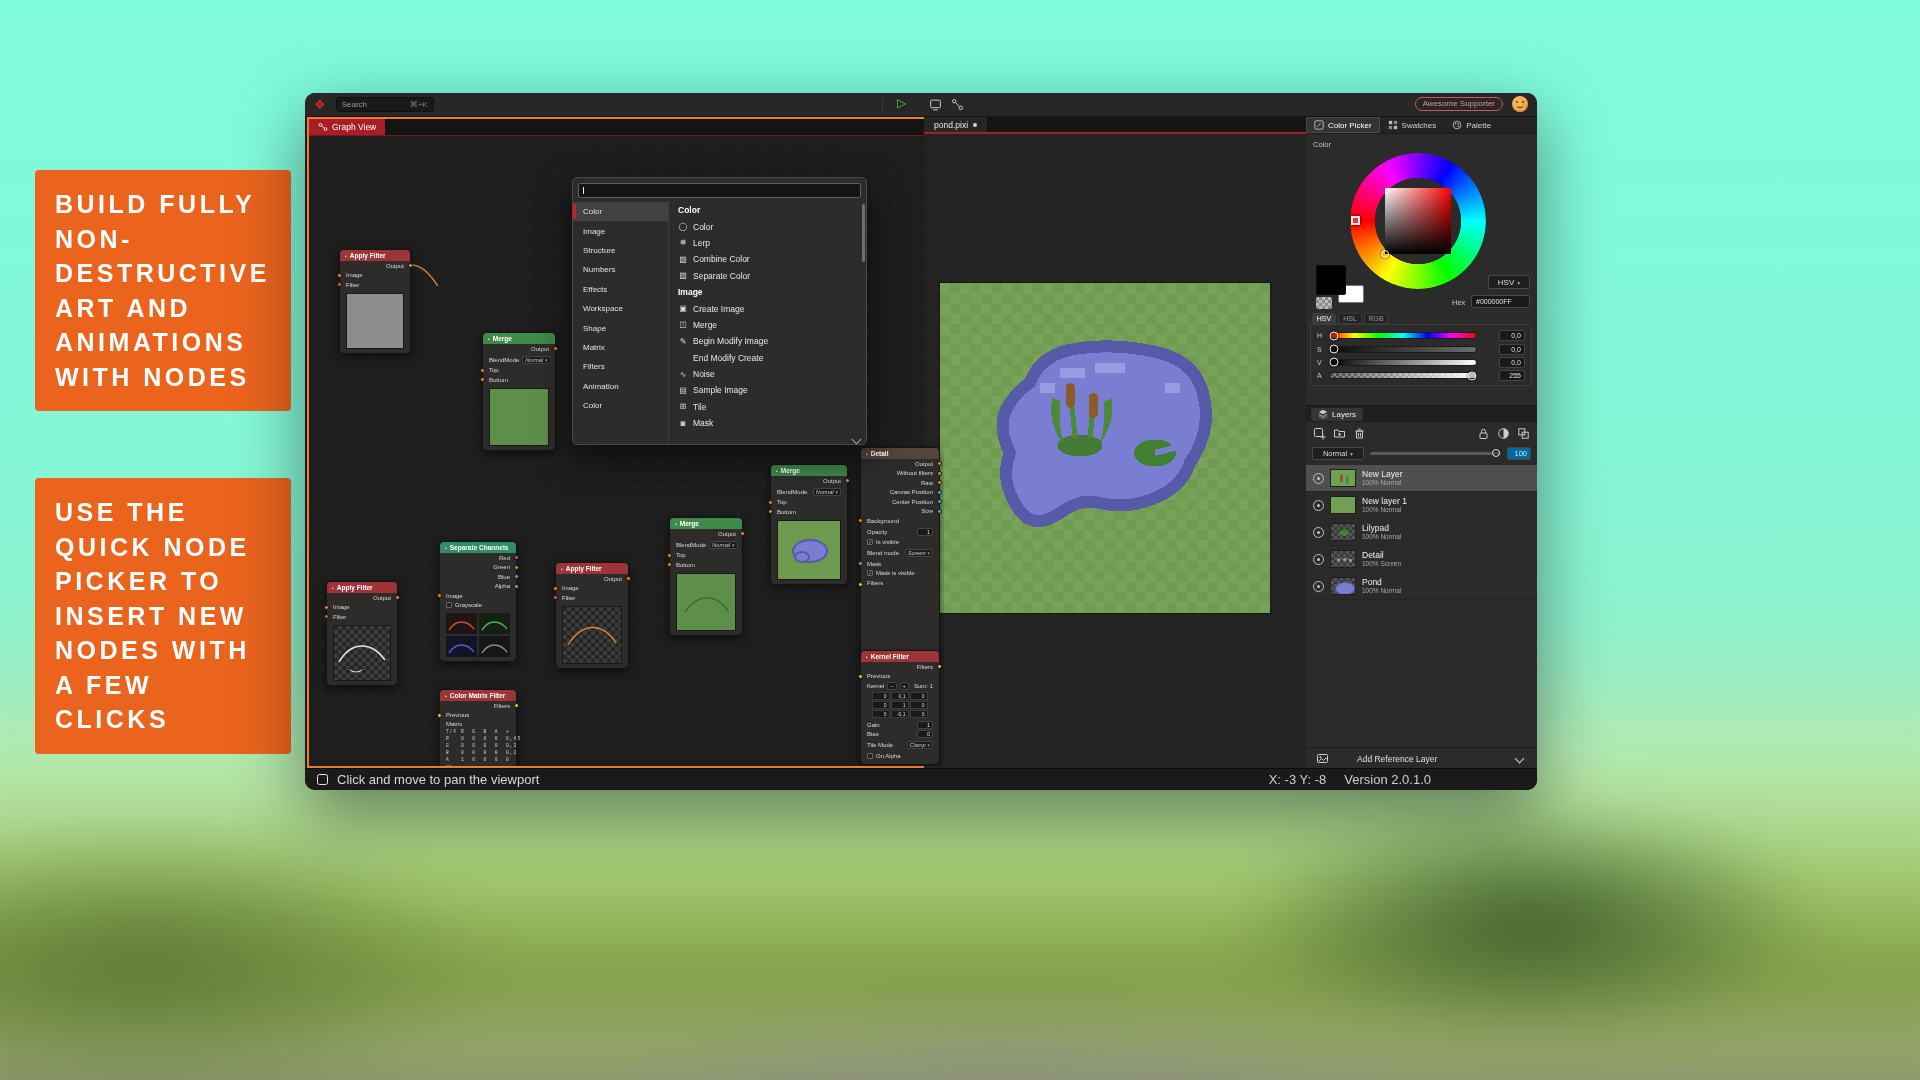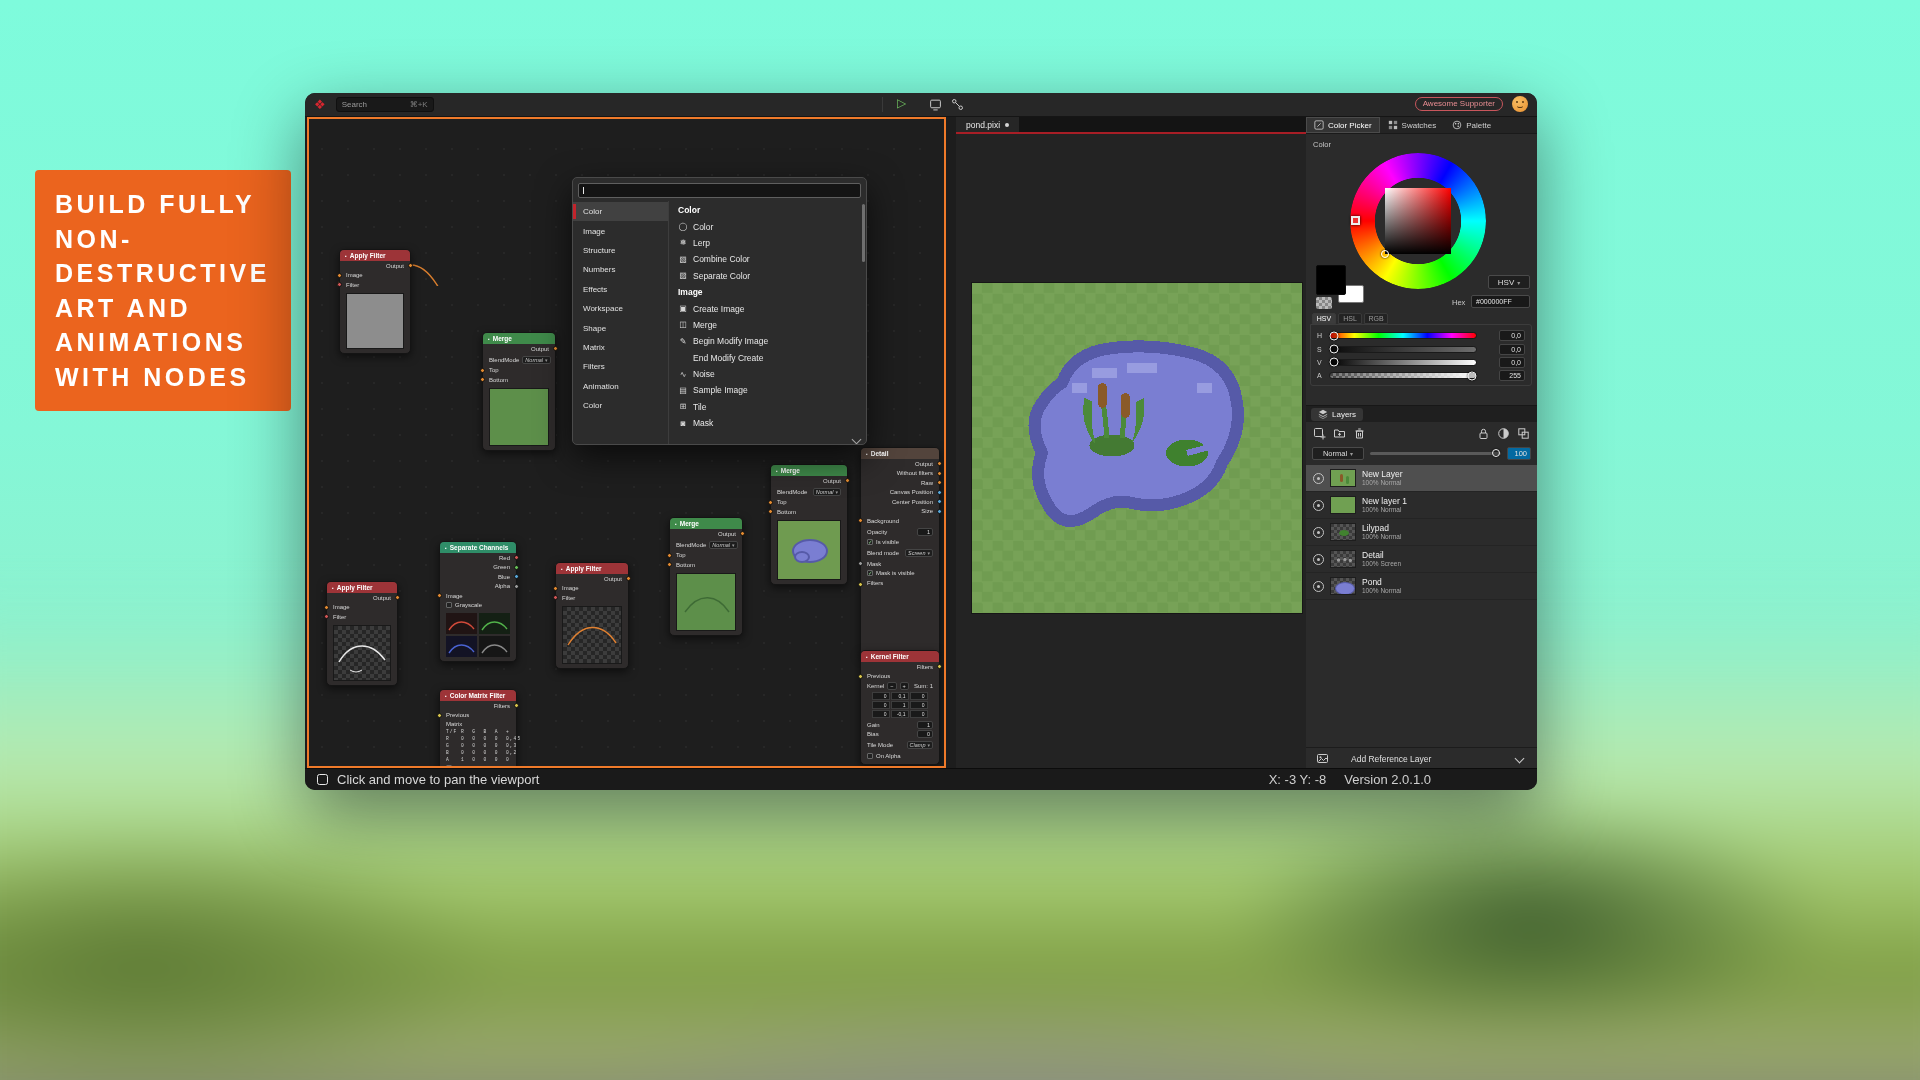--- a/index.html
+++ b/index.html
@@ -74,21 +74,21 @@
   .cat{height:19.4px;display:flex;align-items:center;padding-left:10px;font-size:8px;color:#e0e0e0;position:relative}
   .cat.sel{background:#414141}
   .cat.sel::before{content:"";position:absolute;left:0;top:2px;bottom:2px;width:2.5px;background:#c2242c}
   .items{flex:1;padding:1px 10px 0 9px;position:relative;overflow:hidden}
   .it-h{height:16.4px;display:flex;align-items:center;font-weight:bold;font-size:8.5px;color:#fff}
   .it{height:16.4px;display:flex;align-items:center;gap:5px;font-size:8.5px;color:#e8e8e8}
   .it .ic{width:10px;text-align:center;font-size:8px;color:#d8d8d8}
   .pk-scroll{position:absolute;right:1px;top:3px;width:3px;height:58px;background:#6f6f6f;border-radius:2px}
   .pk-more{position:absolute;right:6px;bottom:1px;width:7px;height:7px;border-right:1.4px solid #aaa;border-bottom:1.4px solid #aaa;transform:rotate(45deg)}
   
-  .doc{position:absolute;left:651px;top:24px;width:436px;height:651px;background:#232323;border-right:1px solid #101010}
+  .doc{position:absolute;left:619px;top:24px;width:436px;height:651px;background:#232323;border-right:1px solid #101010}
   .doc-tabs{height:17px;background:#141414;border-bottom:2px solid #a81e26;display:flex;align-items:stretch}
   .doc-tab{display:flex;align-items:center;gap:5px;padding:0 10px;background:#262626;color:#e8e8e8;font-size:8.5px}
   .doc-dot{width:4px;height:4px;border-radius:50%;background:#d6d6d6}
   .canvas{position:absolute;left:16px;top:166px;width:330px;height:330px;
     background:repeating-conic-gradient(#709c51 0% 25%,#77a257 0% 50%) 0 0/20.6px 20.6px;box-shadow:0 0 0 1px #161616}
   .canvas svg{position:absolute;inset:0;width:100%;height:100%}
   
   .rp{position:absolute;left:1001px;top:24px;width:231px;height:651px;background:#2b2b2b}
   .rp-tabs{height:17px;display:flex;align-items:stretch;background:#242424;border-bottom:1px solid #1a1a1a;font-size:8px;color:#cfcfcf}
   .rp-tab{display:flex;align-items:center;gap:4px;padding:0 8px}
@@ -143,37 +143,38 @@
   .t-grass2{background:#70a052}
   .t-pad::after{content:"";position:absolute;left:8px;top:6px;width:10px;height:6px;background:#41822f;border-radius:50%}
   .t-detail::after{content:"";position:absolute;left:4px;top:7px;width:18px;height:4px;background:
      radial-gradient(circle at 20% 50%,#999 1.2px,transparent 2px),
      radial-gradient(circle at 55% 40%,#999 1.2px,transparent 2px),
      radial-gradient(circle at 85% 60%,#999 1.2px,transparent 2px)}
   .t-pond::after{content:"";position:absolute;left:4px;top:4px;width:18px;height:11px;background:#7a7ed2;border:1px solid #565aa8;border-radius:50%}
   .lmeta{display:flex;flex-direction:column;justify-content:flex-start;line-height:1.25;min-width:0}
   .lmeta b{font-weight:normal;font-size:8.5px;color:#f0f0f0}
   .lmeta i{font-style:normal;font-size:6.5px;color:#a8a8a8}
-  .ref-row{position:absolute;left:0;right:0;top:630px;height:22px;border-top:1px solid #1c1c1c;display:flex;align-items:center;gap:18px;padding:0 10px}
+  .ref-row{position:absolute;left:0;right:0;top:630px;height:22px;border-top:1px solid #1c1c1c;display:flex;align-items:center;gap:24px;padding:0 10px}
   .ref-row span.lbl{font-size:8.5px;color:#e0e0e0;margin-left:38px}
   .chev{width:7px;height:7px;border-right:1.6px solid #ccc;border-bottom:1.6px solid #ccc;transform:rotate(45deg);margin-left:auto;margin-right:4px}
   
   .sb{position:absolute;left:0;right:0;bottom:0;height:22px;background:#1a1a1a;border-top:1px solid #0c0c0c;display:flex;align-items:center;font-size:13px;color:#d8d8d8}
   .sb-ic{width:11px;height:11px;border:1.6px solid #e8e8e8;border-radius:2.5px;margin:0 9px 0 12px}
   .sb-right{margin-left:auto;display:flex;gap:18px;padding-right:106px;color:#cfcfcf}
   svg.mi{display:block}
 </style>
 </head>
 <body>
 
 <div class="stage">
   <div class="bg-top"></div>
   <div class="bg-photo"></div>
 
   <div class="callout c1">BUILD FULLY NON-DESTRUCTIVE ART AND ANIMATIONS WITH NODES</div>
+  <div class="callout c2">USE THE QUICK NODE PICKER TO INSERT NEW NODES WITH A FEW CLICKS</div>
 
   <div class="app">
 
     <div class="tb">
       <span class="tb-logo">❖</span>
       <div class="tb-search">
         <i>Search</i>
         <b>⌘+K</b>
       </div>
       <div class="tb-sep"></div>
@@ -185,20 +186,30 @@
       <svg class="tb-ic mi" style="left:646px" width="13" height="13" viewBox="0 0 12 12">
         <circle cx="3" cy="3" r="1.6" fill="none" stroke="#cfcfcf" stroke-width=".9"></circle>
         <circle cx="9" cy="9" r="1.6" fill="none" stroke="#cfcfcf" stroke-width=".9"></circle>
         <path d="M4.2 4.2 7.8 7.8" stroke="#cfcfcf" stroke-width=".9"></path>
       </svg>
       <span class="badge">Awesome Supporter</span>
       <span class="avatar"></span>
     </div>
 
     <div class="graph">
+      <div class="graph-tabs">
+        <div class="graph-tab">
+          <svg class="mi" width="10" height="10" viewBox="0 0 12 12">
+            <circle cx="3" cy="3.5" r="1.7" fill="none" stroke="#fff" stroke-width="1"></circle>
+            <circle cx="9" cy="8.5" r="1.7" fill="none" stroke="#fff" stroke-width="1"></circle>
+            <path d="M4.3 4.6 7.7 7.4" stroke="#fff" stroke-width="1"></path>
+          </svg>
+          <span>Graph View</span>
+        </div>
+      </div>
 
       <div class="gcanvas">
         <svg class="wires">
           <g fill="none" stroke="#e2832f" stroke-width="1.4" opacity=".95">
             <path d="M102,129 C135,129 150,216 173,232"></path>
             <path d="M0,445 C60,430 140,282 173,241"></path>
             <path d="M247,211 C320,216 412,318 461,364"></path>
             <path d="M89,460 C106,460 114,456 130,456"></path>
             <path d="M206,420 C226,420 230,451 246,451"></path>
             <path d="M206,429 C228,429 232,461 246,461"></path>

